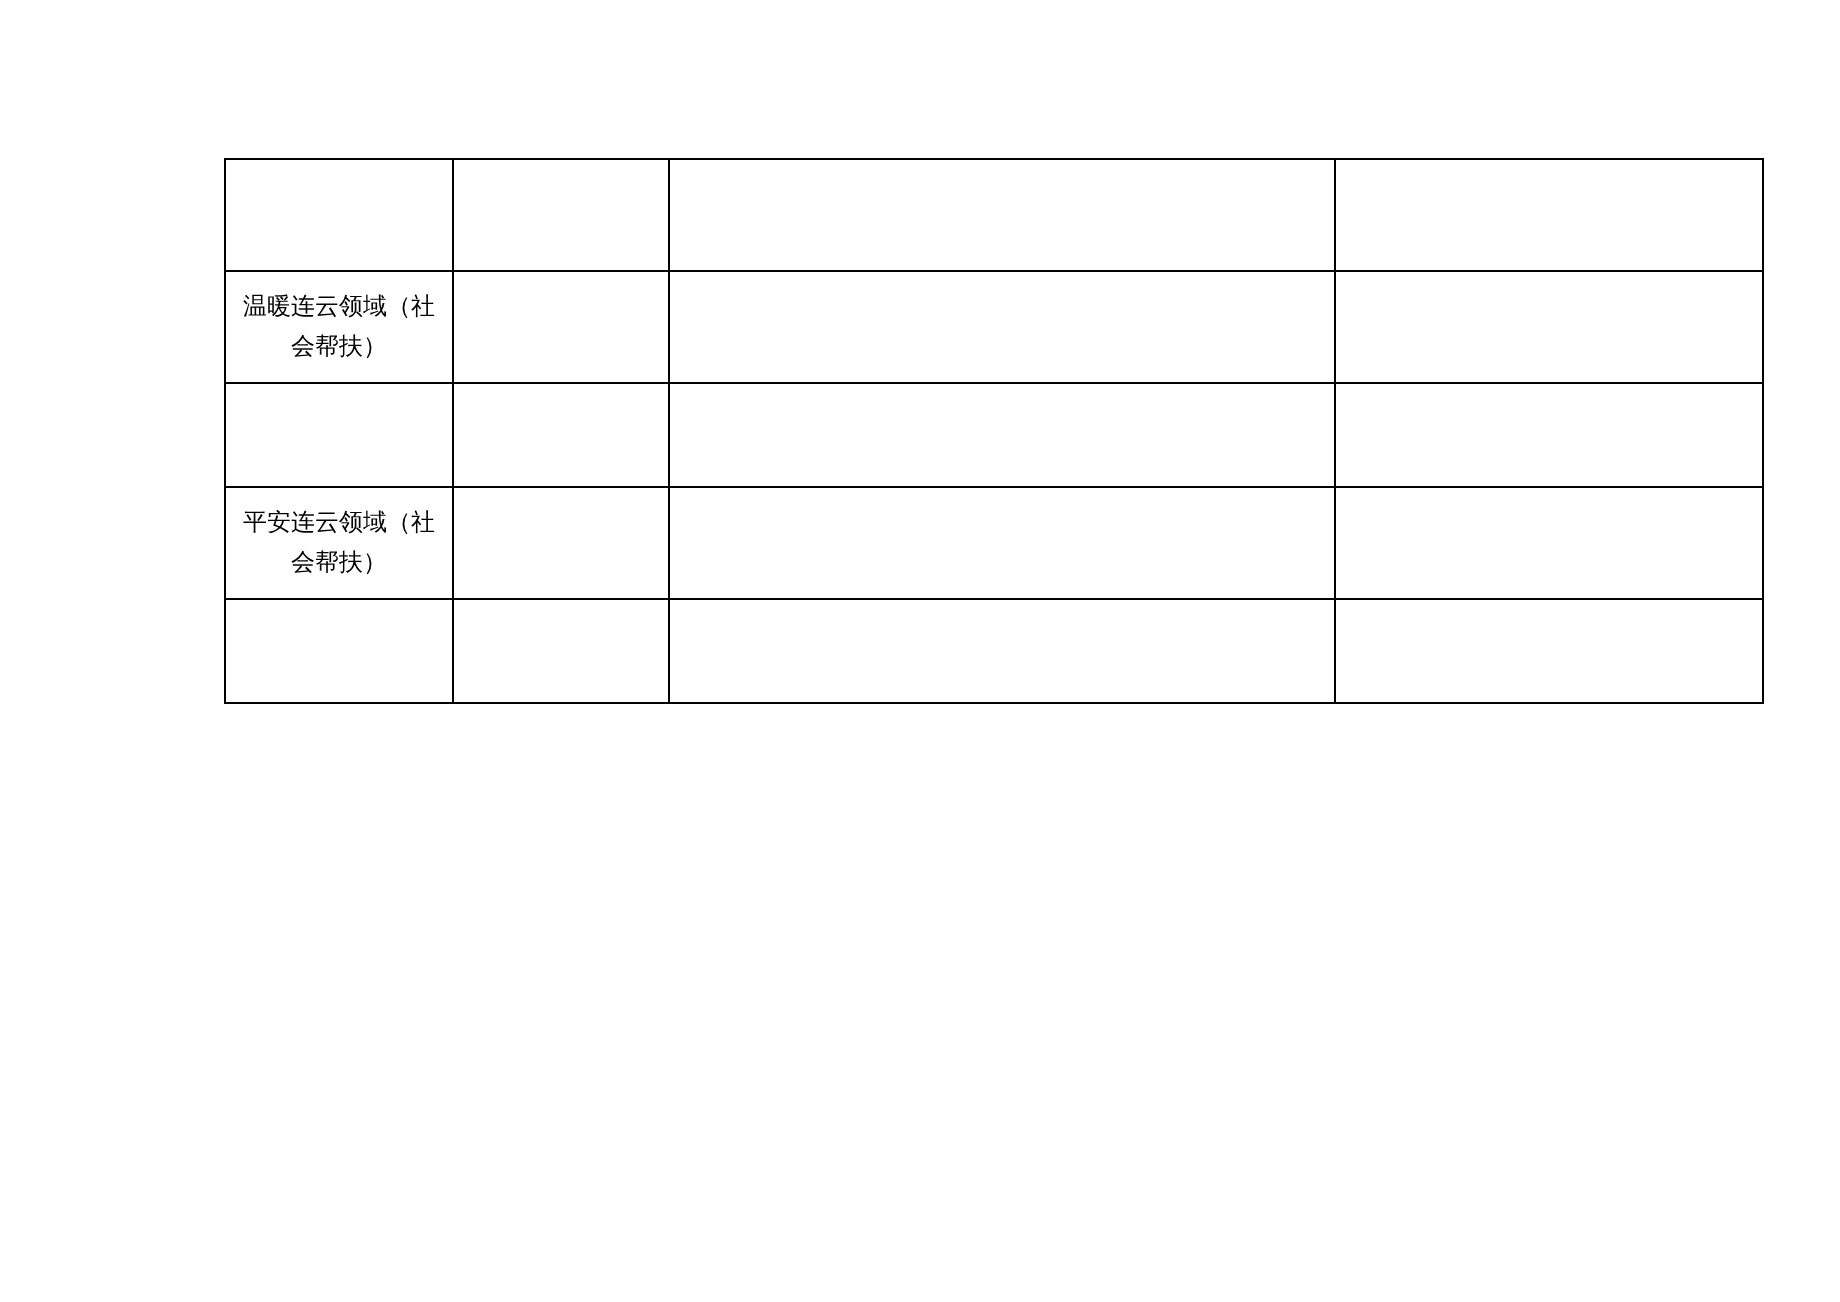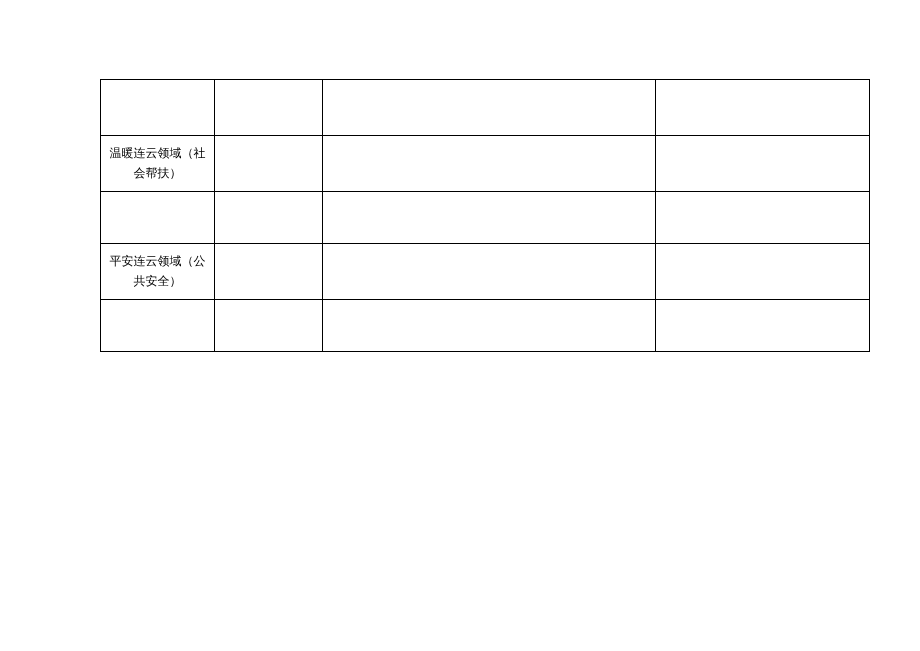--- a/index.html
+++ b/index.html
@@ -17,20 +17,21 @@
     }
     .table-container {
       position: absolute;
       left: 100px;
       top: 79px;
       width: 770px;
     }
     table {
       border-collapse: collapse;
       width: 100%;
+      margin-left: 12px;
     }
     td {
       border: 1px solid #000;
       vertical-align: middle;
       text-align: center;
       padding: 4px;
       line-height: 1.6;
     }
     .col1 {
       width: 114px;
@@ -72,21 +73,21 @@
         <td class="col3"></td>
         <td class="col4"></td>
       </tr>
       <tr class="row-c">
         <td class="col1"></td>
         <td class="col2"></td>
         <td class="col3"></td>
         <td class="col4"></td>
       </tr>
       <tr class="row-b">
-        <td class="col1">平安连云领域（公共安全）</td>
+        <td class="col1">平安连云领域（社会帮扶）</td>
         <td class="col2"></td>
         <td class="col3"></td>
         <td class="col4"></td>
       </tr>
       <tr class="row-c">
         <td class="col1"></td>
         <td class="col2"></td>
         <td class="col3"></td>
         <td class="col4"></td>
       </tr>

